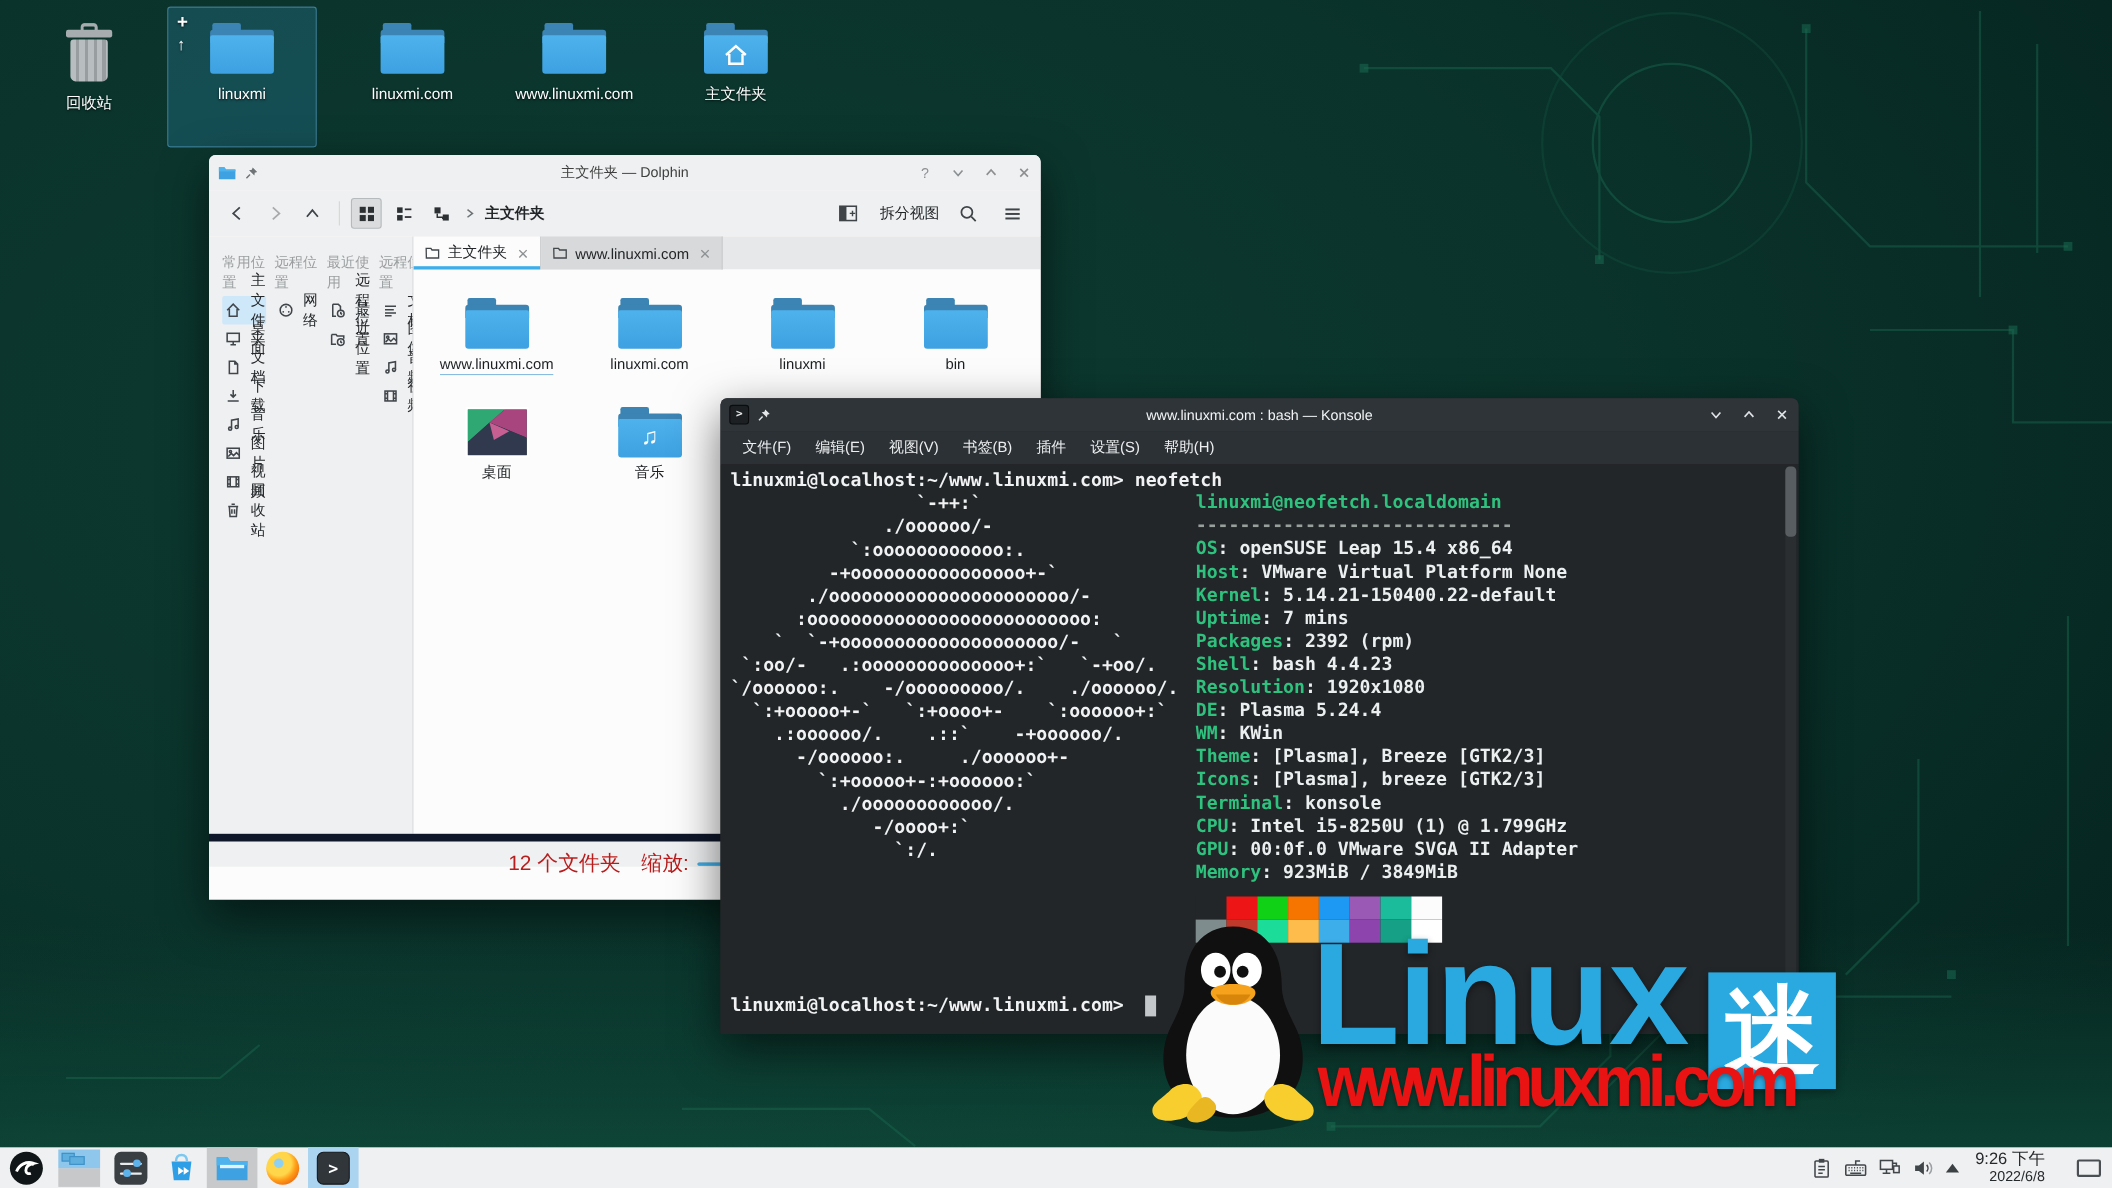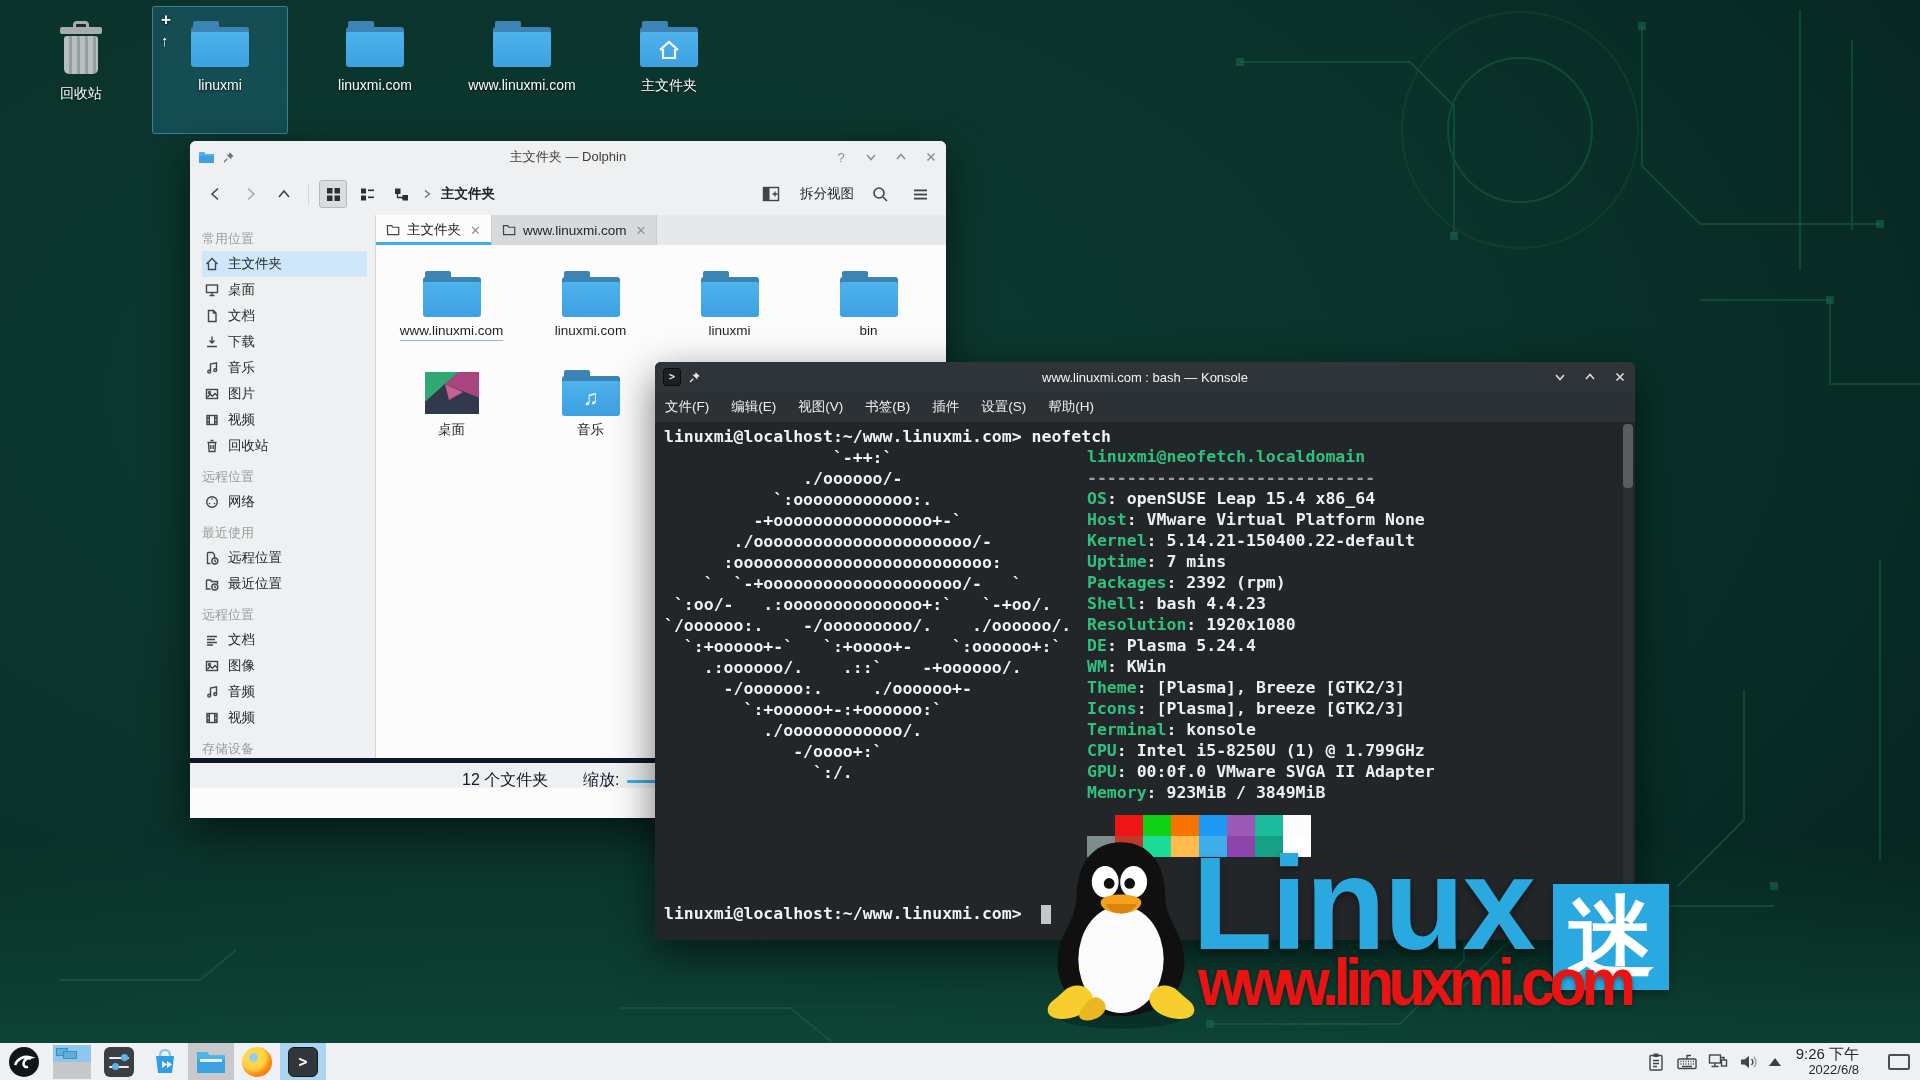--- a/index.html
+++ b/index.html
@@ -43,50 +43,50 @@
 #dolphin .tbar{background:#eff0f1;color:#a7a9ab}
 #dolphin .ttitle{color:#404040}
 .d-toolbar{height:42px;background:#eff0f1;display:flex;align-items:center;padding:0 12px;gap:6px}
 .tbtn{display:flex;align-items:center;justify-content:center;width:28px;height:28px;border:1px solid transparent;border-radius:3px;cursor:pointer}
 .tbtn.pressed{background:#dbdcdd;border-color:#b6babd}
 .tb-sep{width:1px;height:22px;background:#d4d5d6;margin:0 4px}
 .tb-crumb{font-size:13.5px;font-weight:bold;color:#232629;margin-left:2px}
 .tb-right{margin-left:auto;display:flex;align-items:center;gap:12px}
 .tb-split{display:flex;align-items:center;gap:20px;font-size:13.5px;color:#232629;cursor:pointer}
 .d-main{display:flex;height:543px}
-.d-sidebar{width:186px;background:#eff0f1;border-right:1px solid #d5d6d7;padding:6px 0 6px 12px;display:flex;flex-direction:column;overflow:hidden}
+.d-sidebar{width:186px;background:#eff0f1;border-right:1px solid #d5d6d7;padding:6px 0 6px 12px;display:flex;flex-direction:row;overflow:hidden}
 .sb-header{color:#9b9ea0;font-size:13px;margin:9px 0 3px}
 .sb-item{display:flex;align-items:center;gap:8px;height:26px;font-size:13.5px;color:#26292c;cursor:pointer;padding-left:2px;margin-right:8px;border-radius:2px;position:relative}
 .sb-item.selected{background:#cfe8f9}
 .sb-item .sbic{width:16px;height:16px;flex:0 0 16px}
 .sb-spring{margin-top:auto}
 .d-right{flex:1;display:flex;flex-direction:column}
 .d-tabs{height:30px;background:#e7e8e9;display:flex;align-items:flex-end}
 .dtab{height:30px;display:flex;align-items:center;gap:7px;padding:0 10px;font-size:13.5px;color:#232629;background:#d8d9da;border-right:1px solid #c9cbcc;cursor:pointer;position:relative}
 .dtab.active{background:#fcfcfc}
 .dtab.active::after{content:"";position:absolute;left:0;right:0;bottom:0;height:3px;background:#3daee9}
 .dtab .tclose{color:#8e9294;font-size:13px;margin-left:2px}
 .d-files{flex:1;background:#fcfcfc;display:grid;grid-template-columns:repeat(4,139px);grid-auto-rows:99px;padding:26px 6px 0 6px}
 .fitem{display:flex;flex-direction:column;align-items:center;gap:7px;cursor:pointer}
 .fitem .flabel{font-size:13.5px;color:#1d2023;line-height:1.1}
 .fitem .flabel.uline{border-bottom:1px solid #89bcde;padding-bottom:1px}
-.d-status{height:30px;background:#eff0f1;border-top:5px solid #0f172a;position:relative;font-size:16px;color:#0f172a}
+.d-status{height:30px;background:#eff0f1;border-top:7px solid #0f172a;position:relative;font-size:19px;color:#b91c1c}
 .d-status .cnt{position:absolute;left:272px;top:7px}
 .d-status .zoomer{position:absolute;left:393px;top:7px;display:flex;align-items:center;gap:8px}
 .zslider{position:relative;width:150px;height:14px}
 .zslider .trk{position:absolute;left:0;right:0;top:6px;height:3px;background:#bcc0c2;border-radius:2px}
 .zslider .fill{position:absolute;left:0;width:42px;top:6px;height:3px;background:#3daee9;border-radius:2px}
 .zslider .knob{position:absolute;left:36px;top:0;width:14px;height:14px;background:#fcfcfc;border:1px solid #adb1b4;border-radius:50%}
 
 
 #konsole{left:655px;top:362px;width:980px;height:578px;z-index:3;background:#232629}
 #konsole .tbar{background:#2f3439;color:#dfe2e4;height:30px}
 #konsole .ttitle{color:#f2f4f5}
 .k-appicon{width:18px;height:18px;background:#1d2023;border:1px solid #0b0c0d;border-radius:3px;color:#e8eaeb;font:bold 10px/16px "DejaVu Sans Mono",monospace;text-align:center}
-.k-menubar{height:30px;background:#2c3136;display:flex;align-items:center;gap:2px}
+.k-menubar{height:30px;background:#2c3136;display:flex;align-items:center;padding-left:10px;gap:2px}
 .k-menubar span{color:#eceeef;font-size:13.5px;padding:4px 10px;border-radius:3px;cursor:pointer}
 .k-term{position:relative;height:518px;background:#232629;overflow:hidden;cursor:text}
 #k-out{position:absolute;left:9px;top:4px;font:bold 16.5px/21px "DejaVu Sans Mono",monospace;color:#f0f2f3;white-space:pre}
 #k-info{position:absolute;left:432px;top:24px;font:bold 16.5px/21px "DejaVu Sans Mono",monospace;color:#eceff0;white-space:pre}
 #k-info .g{color:#2ec27e}
 #k-info .sep{color:#98a09c}
 #k-palette{position:absolute;left:432px;top:393px}
 #k-palette .prow{display:flex}
 #k-palette .pcell{width:28px;height:21px}
 #k-prompt2{position:absolute;left:9px;top:481px;font:bold 16.5px/21px "DejaVu Sans Mono",monospace;color:#f0f2f3;white-space:pre;display:flex;align-items:flex-end}

